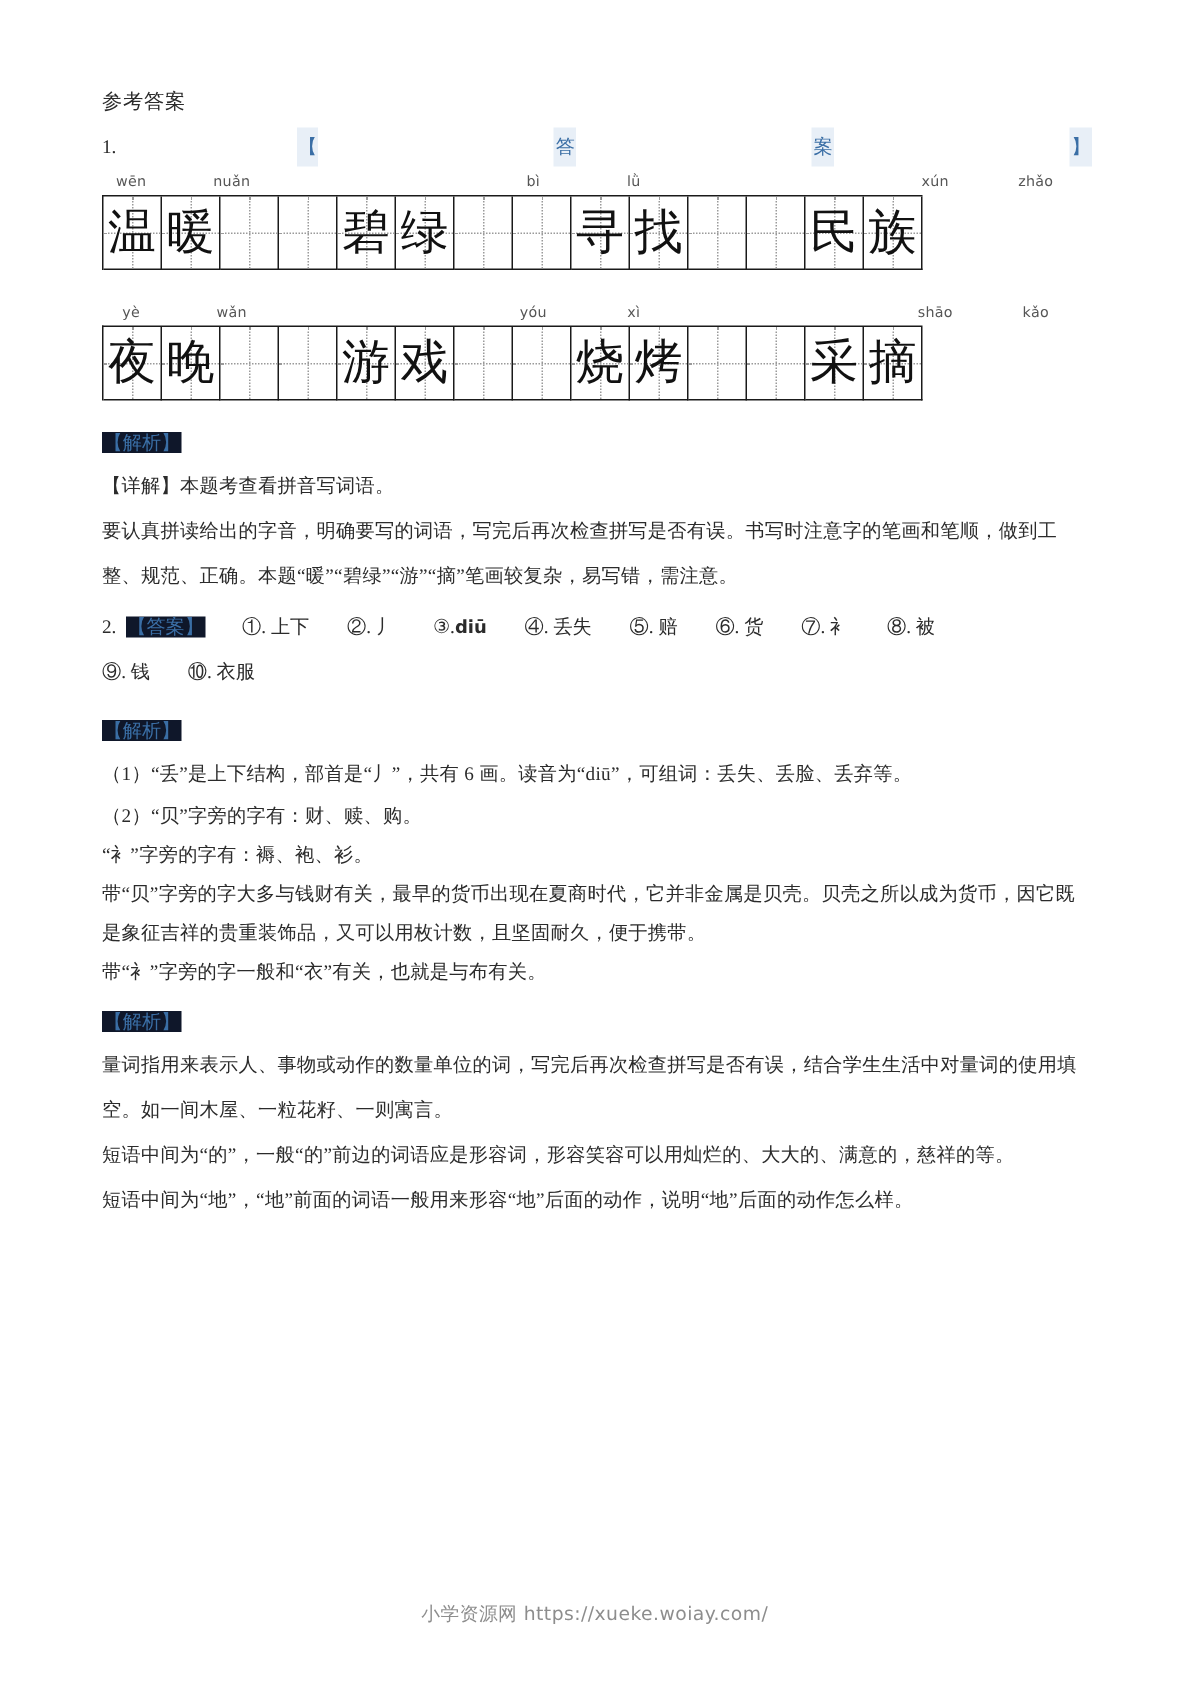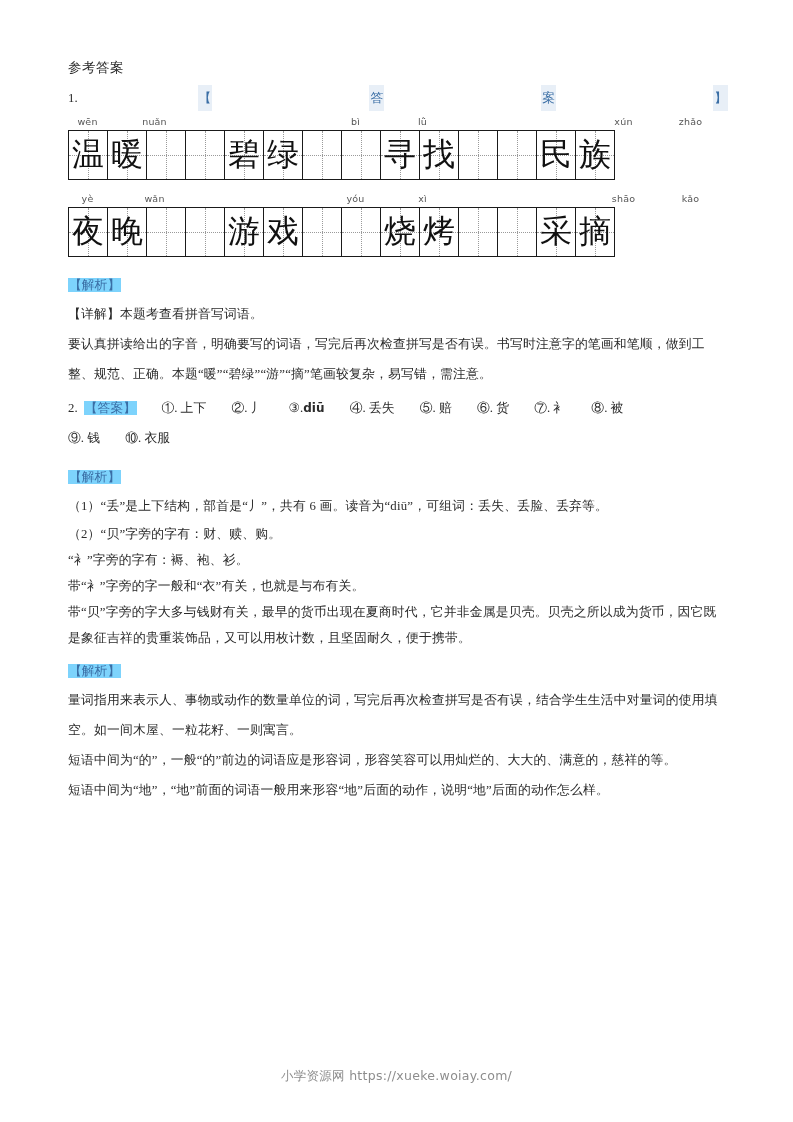--- a/index.html
+++ b/index.html
@@ -127,21 +127,21 @@
     line-height: 47px;
     text-align: center;
     font-family: "DejaVu Serif", "Liberation Serif", serif;
     font-size: 32px;
     color: #111;
   }
 
   
   .tag {
     color: #3a6ea5;
-    background: #7dd3fc;
+    background: #0f172a;
     padding: 0 1px;
   }
   .ansline {
     font-size: 12.8px;
     line-height: 30px;
     color: #2b2b2b;
   }
   .ansline .qnum { margin-right: 3px; }
   .ansline .item {
     display: inline-block;
@@ -246,21 +246,21 @@
           </div>
         <div class="cell">
             <span class="glyph">民</span>
           </div>
         <div class="cell">
             <span class="glyph">族</span>
           </div>
       </div>
     </div>
 
-    <div class="grid-block" style="margin-top:10px;">
+    <div class="grid-block" style="margin-top:20px;">
       <div class="pinyin-row">
         <span class="py">yè</span>
         <span class="py">wǎn</span>
         <span class="py"></span>
         <span class="py"></span>
         <span class="py">yóu</span>
         <span class="py">xì</span>
         <span class="py"></span>
         <span class="py"></span>
         <span class="py">shāo</span>
@@ -341,22 +341,22 @@
       <span class="item">⑨. 钱</span>
       <span class="item">⑩. 衣服</span>
     </div>
 
     <div class="analysis-line" style="margin-top:10px;">
       <span class="tag">【解析】</span>
     </div>
     <div class="para">（1）“丢”是上下结构，部首是“丿”，共有 6 画。读音为“diū”，可组词：丢失、丢脸、丢弃等。</div>
     <div class="para tight">（2）“贝”字旁的字有：财、赎、购。</div>
     <div class="para tight">“衤”字旁的字有：褥、袍、衫。</div>
+    <div class="para tight">带“贝”字旁的字大多与钱财有关，最早的货币出现在夏商时代，它并非金属是贝壳。贝壳之所以成为货币，因它既是象征吉祥的贵重装饰品，又可以用枚计数，且坚固耐久，便于携带。</div>
     <div class="para tight">带“衤”字旁的字一般和“衣”有关，也就是与布有关。</div>
-    <div class="para tight">带“贝”字旁的字大多与钱财有关，最早的货币出现在夏商时代，它并非金属是贝壳。贝壳之所以成为货币，因它既是象征吉祥的贵重装饰品，又可以用枚计数，且坚固耐久，便于携带。</div>
 
 
     <div class="analysis-line" style="margin-top:6px;">
       <span class="tag">【解析】</span>
     </div>
     <div class="para">量词指用来表示人、事物或动作的数量单位的词，写完后再次检查拼写是否有误，结合学生生活中对量词的使用填空。如一间木屋、一粒花籽、一则寓言。</div>
     <div class="para">短语中间为“的”，一般“的”前边的词语应是形容词，形容笑容可以用灿烂的、大大的、满意的，慈祥的等。</div>
     <div class="para">短语中间为“地”，“地”前面的词语一般用来形容“地”后面的动作，说明“地”后面的动作怎么样。</div>
 
   </div>

